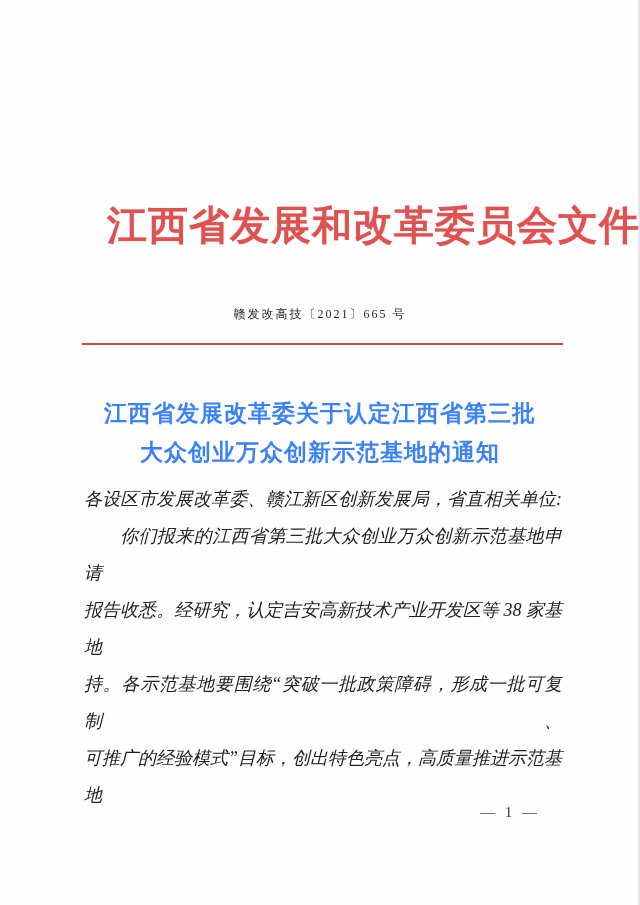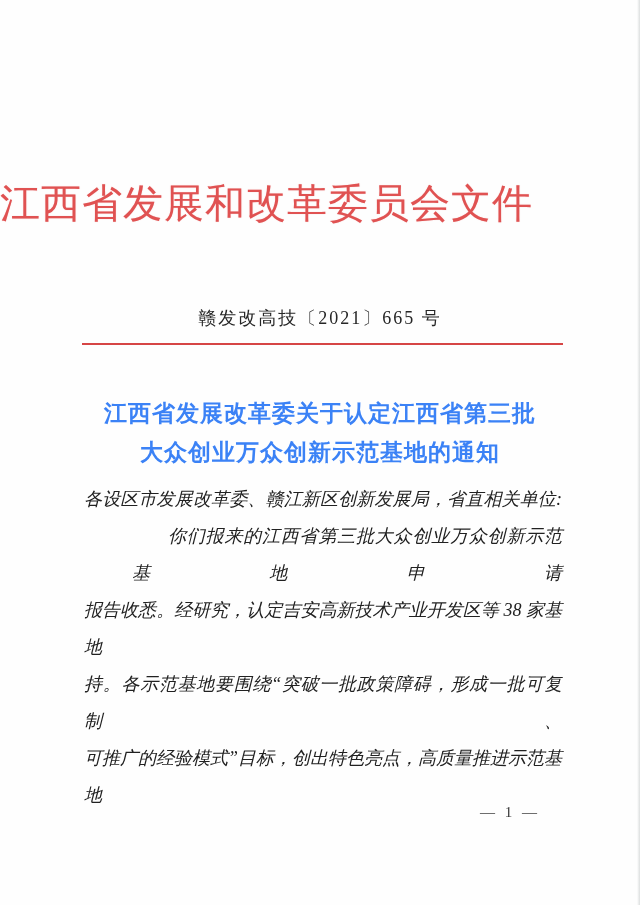--- a/index.html
+++ b/index.html
@@ -11,32 +11,32 @@
     overflow:hidden;
   }
   .page{
     position:absolute;inset:0;background:#fefefe;
   }
   .page-edge{
     position:absolute;top:0;right:0;width:3px;height:100%;
     background:linear-gradient(to right,rgba(0,0,0,0),rgba(120,130,130,0.25));
   }
   .red-header{
-    position:absolute;top:176px;left:0;width:100%;
-    text-align:left;
-    font-size:40px;font-weight:400;
+    position:absolute;top:198px;left:0;width:100%;
+    text-align:right;
+    font-size:40px;font-weight:700;
     color:var(--accent_red,#e05252);
     letter-spacing:1px;
     text-shadow:0 0 1px rgba(224,82,82,0.35);
     white-space:nowrap;
   }
   .doc-number{
     position:absolute;top:306px;left:0;width:100%;
     text-align:center;
-    font-size:18px;color:#262626;letter-spacing:2px;
+    font-size:12px;color:#262626;letter-spacing:2px;
   }
   .red-rule{
     position:absolute;top:343px;left:82px;width:481px;height:2px;
     background:var(--rule_red,#d64545);
   }
   .doc-title{
     position:absolute;top:394px;left:0;width:100%;
     text-align:center;
     font-size:23px;font-weight:700;color:#3b82f6;
     line-height:39px;letter-spacing:1px;
@@ -45,21 +45,21 @@
     position:absolute;top:481px;left:84px;width:478px;
     font-size:18px;color:#212121;line-height:37px;
   }
   .bl{
     text-align:justify;
     text-align-last:justify;
     text-justify:inter-character;
     white-space:normal;
     font-style:italic;
   }
-  .bl.ind{text-indent:2em;margin-left:48px;}
+  .bl.ind{text-indent:2em;}
   .page-number{
     position:absolute;top:804px;right:100px;
     font-size:15px;color:#3a3a3a;letter-spacing:3px;
     white-space:nowrap;
   }
 </style>
 </head>
 <body>
 
 <div class="page">

